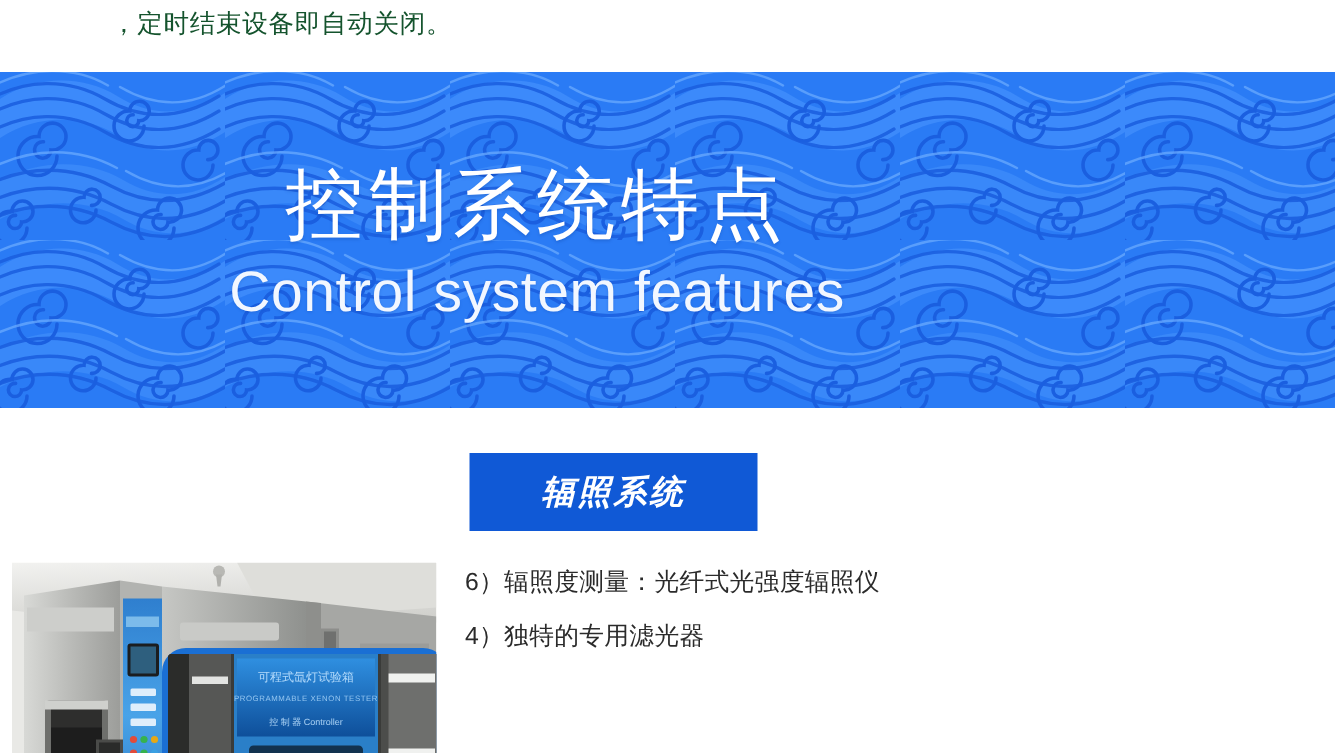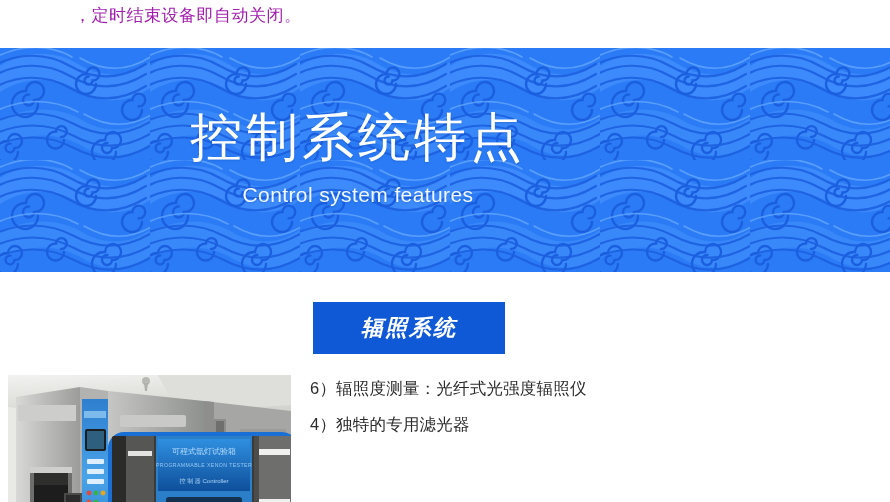--- a/index.html
+++ b/index.html
@@ -23,21 +23,21 @@
     width: 890px;
     height: 48px;
     background: #ffffff;
   }
   #top-text {
     position: absolute;
     left: 74px;
     top: 2px;
     font-size: 17px;
     line-height: 28px;
-    color: #a21caf;
+    color: #14532d;
     letter-spacing: 0.5px;
     white-space: nowrap;
   }
 
   
   #banner {
     position: absolute;
     left: 0;
     top: 48px;
     width: 890px;
@@ -66,21 +66,21 @@
   }
   #banner-title {
     font-size: 52px;
     line-height: 60px;
     color: #ffffff;
     letter-spacing: 4px;
     font-weight: 400;
     text-shadow: 0 1px 2px rgba(12,60,150,0.25);
   }
   #banner-subtitle {
-    font-size: 21px;
+    font-size: 38px;
     line-height: 36px;
     color: #f2f7ff;
     font-weight: 300;
     letter-spacing: 0.4px;
     text-shadow: 0 1px 2px rgba(12,60,150,0.22);
   }
 
   
   #content {
     position: absolute;

